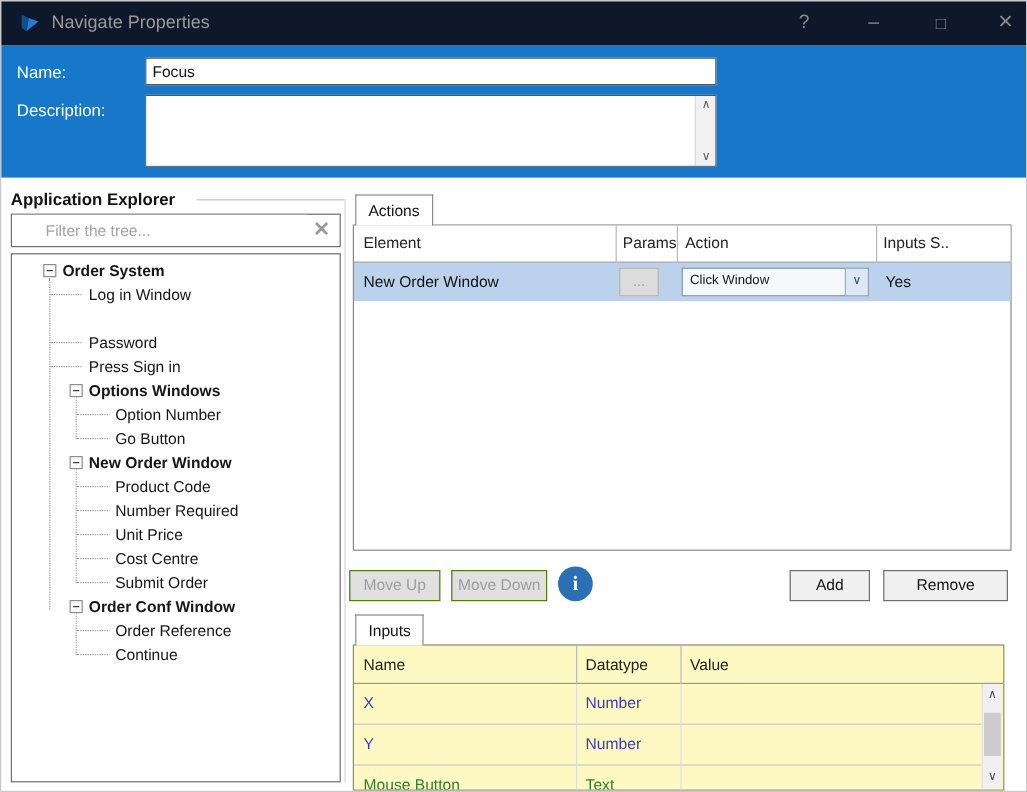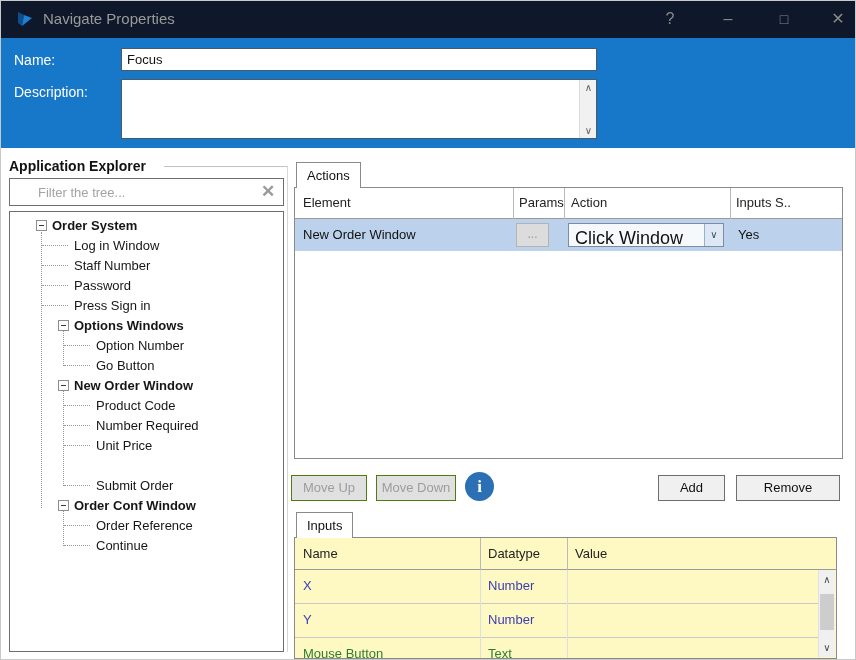--- a/index.html
+++ b/index.html
@@ -69,21 +69,21 @@
   .at-h { position:absolute; top:7px; font-size:13px; color:#222; }
   .at-h.c1{ left:8px; } .at-h.c2{ left:224px; } .at-h.c3{ left:276px; } .at-h.c4{ left:441px; }
   .at-hdiv { position:absolute; top:0; width:1px; height:31px; background:#b9b9b9; }
   .hd1{ left:218px; } .hd2{ left:269px; } .hd3{ left:435px; }
   .at-row { position:absolute; left:0; top:31px; width:547px; height:32px; background:#BCD2EC; }
   .at-cell-element { position:absolute; left:8px; top:8px; font-size:13px; color:#111; }
   .params-btn { position:absolute; left:221px; top:4px; width:33px; height:24px; background:#dcdcdc;
     border:1px solid #b3b3b3; color:#999; font-size:12px; text-align:center; line-height:20px; }
   .combo { position:absolute; left:273px; top:4px; width:156px; height:24px; background:#f6f9fc;
     border:1px solid #7d8da0; }
-  .combo-text { position:absolute; left:6px; top:4px; font-size:18px; color:#111; }
+  .combo-text { position:absolute; left:6px; top:4px; font-size:11px; color:#111; }
   .combo-btn { position:absolute; right:0; top:0; width:19px; height:22px; background:#dde8f4;
     border-left:1px solid #9ab0c8; text-align:center; line-height:22px; font-size:10px; color:#33506b; }
   .at-cell-inputsset { position:absolute; left:443px; top:8px; font-size:13px; color:#111; }
   
   .btn { position:absolute; height:26px; font-size:13px; text-align:center; line-height:24px; cursor:default; }
   .btn-disabled { background:#e0e0e0; border:1px solid #4d7c0f; color:#9d9d9d; }
   .btn-normal { background:#f0f0f0; border:1px solid #6e6e6e; color:#111; }
   .b-moveup { left:290px; top:474px; width:76px; }
   .b-movedown { left:375px; top:474px; width:80px; }
   .b-add { left:657px; top:474px; width:67px; }
@@ -160,24 +160,20 @@
     <div class="vline" style="left:53px; top:298px; height:36px;"></div>
 
     <div class="trow l0 bold" style="top:4px">
       <span class="expander"></span>
       <span class="tlabel">Order System</span>
     </div>
     <div class="trow l1" style="top:24px">
       <span class="dash"></span>
       <span class="tlabel">Log in Window</span>
     </div>
-    <div class="trow l1" style="top:44px">
-      <span class="dash"></span>
-      <span class="tlabel">Staff Number</span>
-    </div>
     <div class="trow l1" style="top:64px">
       <span class="dash"></span>
       <span class="tlabel">Password</span>
     </div>
     <div class="trow l1" style="top:84px">
       <span class="dash"></span>
       <span class="tlabel">Press Sign in</span>
     </div>
     <div class="trow l1p bold" style="top:104px">
       <span class="expander"></span>
@@ -199,20 +195,24 @@
       <span class="dash"></span>
       <span class="tlabel">Product Code</span>
     </div>
     <div class="trow l2" style="top:204px">
       <span class="dash"></span>
       <span class="tlabel">Number Required</span>
     </div>
     <div class="trow l2" style="top:224px">
       <span class="dash"></span>
       <span class="tlabel">Unit Price</span>
+    </div>
+    <div class="trow l2" style="top:244px">
+      <span class="dash"></span>
+      <span class="tlabel">Cost Centre</span>
     </div>
     <div class="trow l2" style="top:264px">
       <span class="dash"></span>
       <span class="tlabel">Submit Order</span>
     </div>
     <div class="trow l1p bold" style="top:284px">
       <span class="expander"></span>
       <span class="tlabel">Order Conf Window</span>
     </div>
     <div class="trow l2" style="top:304px">

